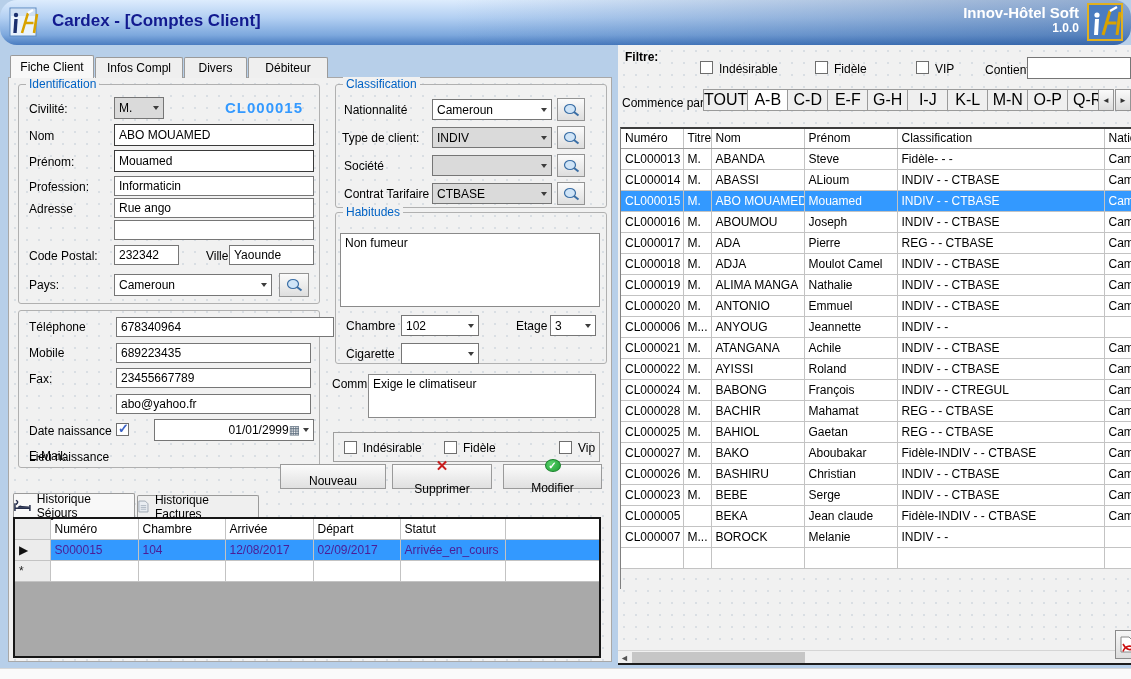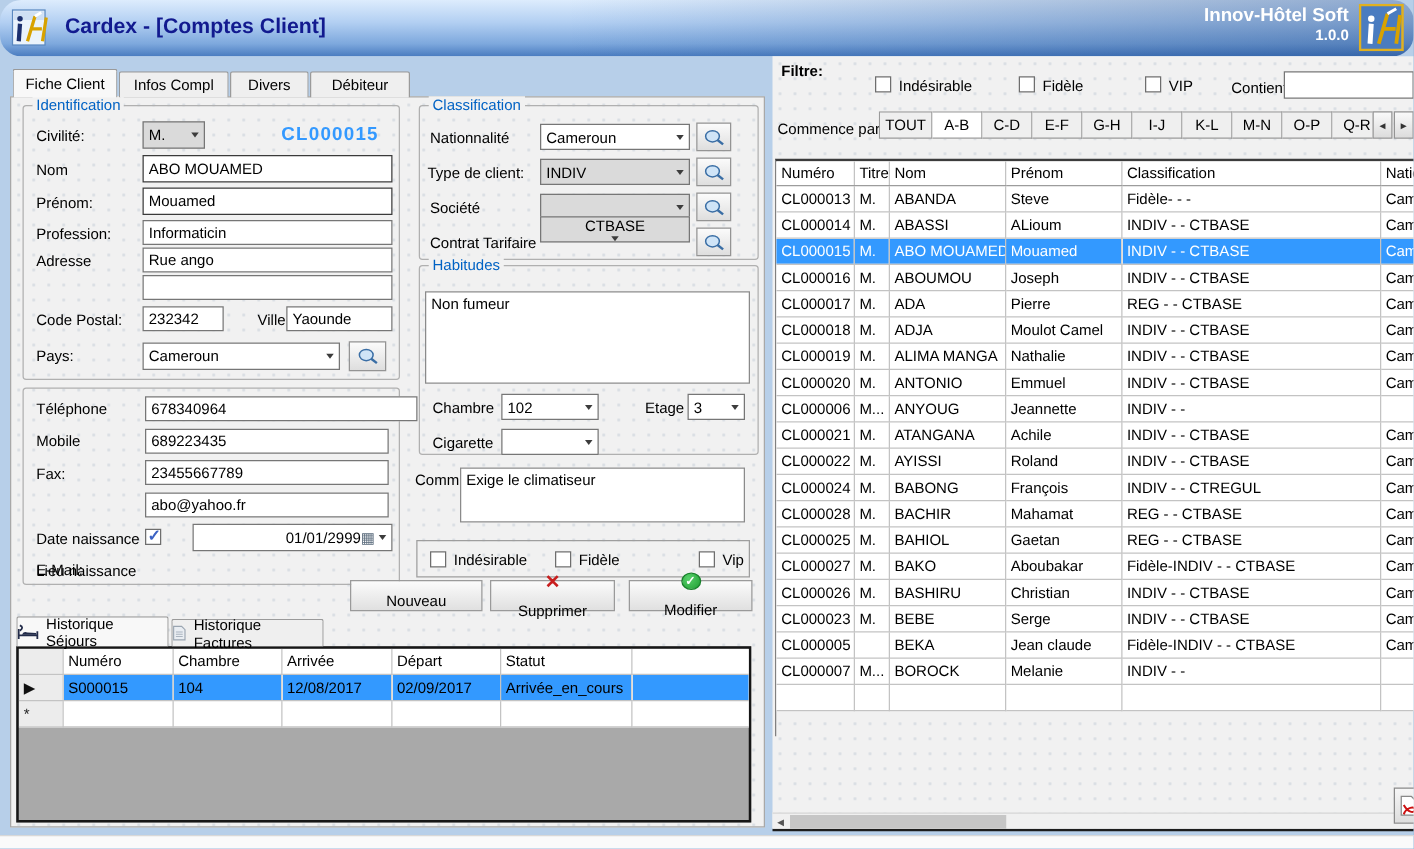--- a/index.html
+++ b/index.html
@@ -74,21 +74,21 @@
   .ico-x::after{ content:"✕"; }
   .ico-ok{ width:16px; height:16px; border-radius:50%; background:radial-gradient(circle at 35% 30%,#57d06a,#1f9e33);
            border:1px solid #17802a; color:#fff; display:grid; place-items:center; font-size:10px; font-weight:bold; }
   .ico-ok::after{ content:"✓"; }
   .cal-ic{ color:#5a6b7c; font-size:12px; display:flex; align-items:center; gap:3px; }
   .cal-ic::before{ content:"▦"; }
   
   .alpha-wrap{ position:absolute; left:703px; top:89px; width:395px; height:23px; overflow:hidden; display:flex; }
   .alpha-tab{
     flex:0 0 40px; height:22px; display:flex; align-items:center; justify-content:center;
-    background:#efefef; border:1px solid #9a9a9a; border-left:none; font-size:12px; cursor:pointer;
+    background:#efefef; border:1px solid #9a9a9a; border-left:none; font-size:16px; cursor:pointer;
   }
   .alpha-tab:first-child{ border-left:1px solid #9a9a9a; flex-basis:43px; }
   .alpha-tab.active{ background:#ffffff; }
   .scrollbtn{
     position:absolute; width:16px; height:22px; background:linear-gradient(#fafafa,#dcdcdc);
     border:1px solid #949494; display:grid; place-items:center; font-size:8px; color:#333; cursor:pointer;
   }
   
   .gridbox{ position:absolute; overflow:hidden; }
   table.grid{ border-collapse:collapse; table-layout:fixed; background:#fff; }
@@ -97,21 +97,21 @@
     font-size:12px; font-weight:normal; text-align:left; padding:0 4px;
     height:21px; overflow:hidden; white-space:nowrap;
   }
   #clients-box{ left:620px; top:127px; width:511px; height:462px; border-top:2px solid #3c3c3c; border-left:1px solid #808080; }
   #clients-box th{ border-bottom:1px solid #9c9c9c; height:19px; }
   .crow.selected td{ background:#3399ff; color:#fff; }
   #history-box{ left:13px; top:517px; width:588px; height:141px; background:#a9a9a9; border:2px solid #161616; }
   #history-box th{ height:20px; background:#fff; }
   td.sel, th.sel{ background:#ececec !important; text-align:center; color:#222; }
   .hrow td{ background:#fff; }
-  .hrow.selected td{ background:#3399ff; color:#000000; }
+  .hrow.selected td{ background:#3399ff; color:#4c1d95; }
   .hrow.selected td.sel{ background:#ececec !important; color:#111; }
   
   .hscroll{ position:absolute; left:618px; top:650px; width:513px; height:13px; background:#f0f0f0; border-top:1px solid #d5d5d5; }
   .hs-arrow{ position:absolute; left:0; top:0; width:13px; height:13px; display:grid; place-items:center; font-size:9px; color:#555; cursor:pointer; }
   .hs-thumb{ position:absolute; left:14px; top:1px; width:173px; height:11px; background:#c6c6c6; cursor:pointer; }
   .export-btn{ position:absolute; left:1115px; top:630px; width:24px; height:29px;
     background:linear-gradient(#f6f6f6,#ddd); border:1px solid #8a8a8a; display:grid; place-items:center; cursor:pointer; }
 </style>
 </head>
 <body>
@@ -246,21 +246,21 @@
       <span></span>
         <span class="arr"></span>
     </div>
     <div class="magbtn" style="left:221px;top:69px;width:28px;height:23px;">
       <svg width="18" height="14" viewBox="0 0 18 14">
           <ellipse cx="8" cy="6" rx="5.5" ry="4.5" fill="#cfe4f7" stroke="#3a6ea5" stroke-width="1.2"></ellipse>
           <line x1="12" y1="9" x2="16.5" y2="12.5" stroke="#3a6ea5" stroke-width="2"></line>
         </svg>
     </div>
     <span class="lbl" style="left:8px;top:102px;">Contrat Tarifaire</span>
-    <div class="cmb gray" style="left:96px;top:88px;width:120px;height:21px;flex-direction:column;">
+    <div class="cmb gray" style="left:96px;top:98px;width:120px;height:21px;">
       <span>CTBASE</span>
         <span class="arr"></span>
     </div>
     <div class="magbtn" style="left:221px;top:97px;width:28px;height:23px;">
       <svg width="18" height="14" viewBox="0 0 18 14">
           <ellipse cx="8" cy="6" rx="5.5" ry="4.5" fill="#cfe4f7" stroke="#3a6ea5" stroke-width="1.2"></ellipse>
           <line x1="12" y1="9" x2="16.5" y2="12.5" stroke="#3a6ea5" stroke-width="2"></line>
         </svg>
     </div>
   </div>

